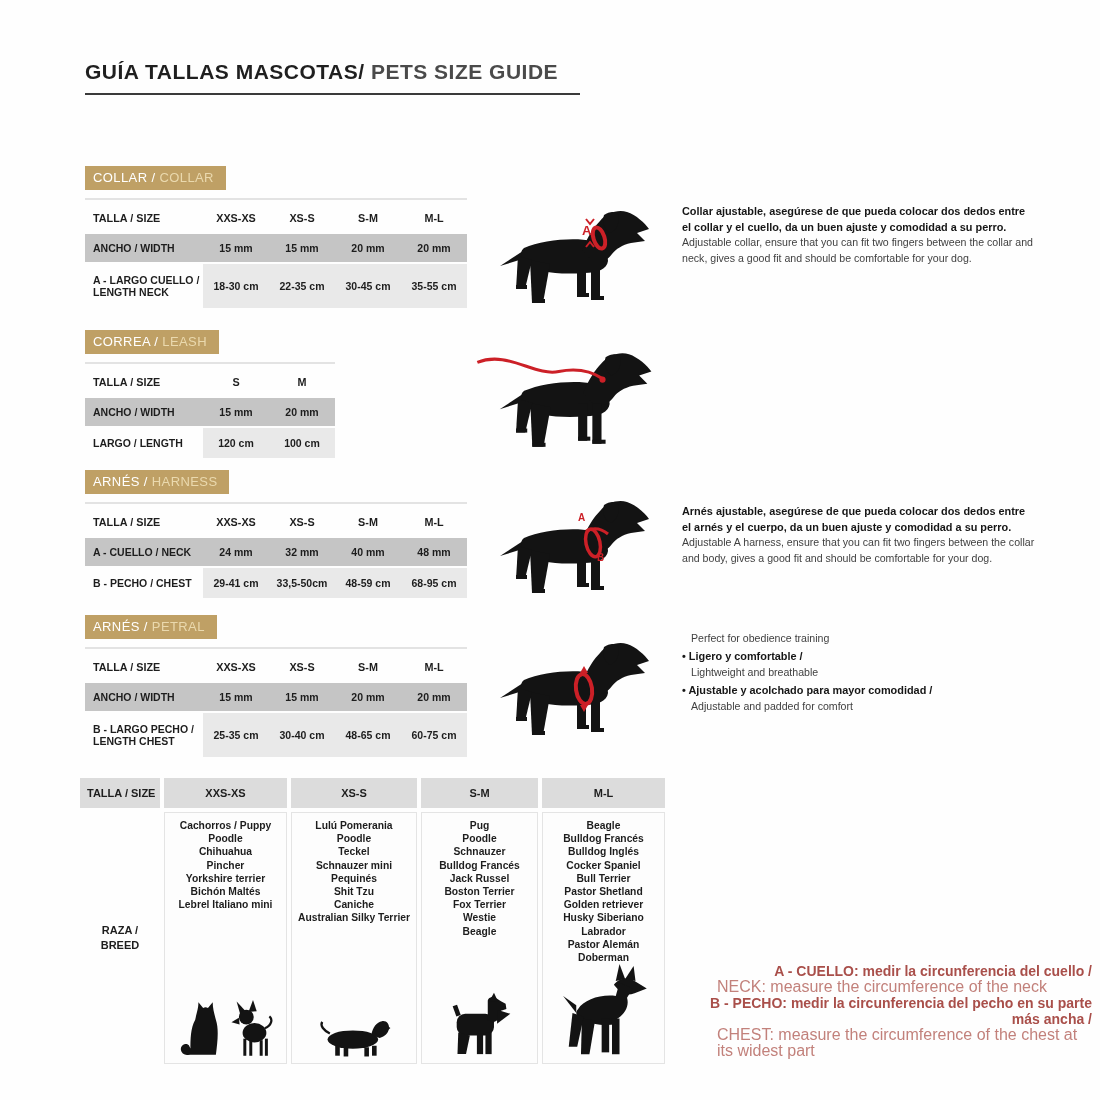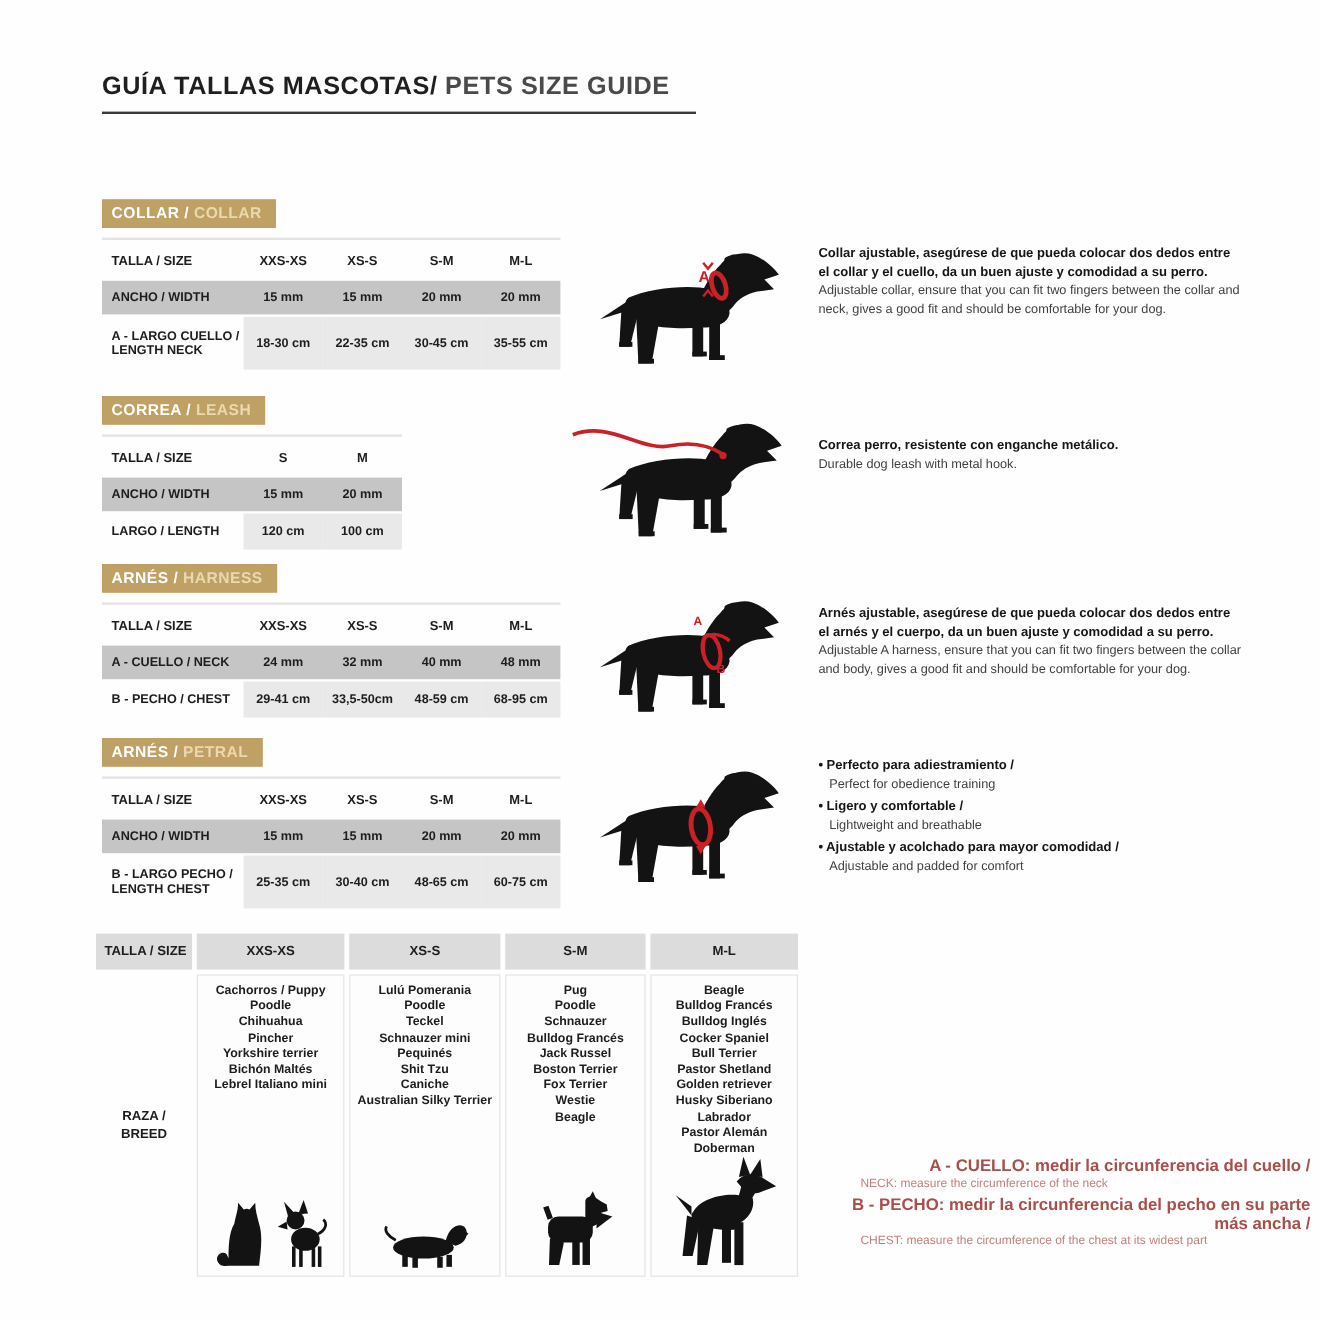--- a/index.html
+++ b/index.html
@@ -12,21 +12,21 @@
   
   .title{left:85px; top:60px; font-size:21px; font-weight:bold; letter-spacing:.5px;
          border-bottom:2px solid #3a3a3a; padding:0 22px 9px 0; display:inline-block;text-align:center;}
   .title .t-es{color:#1f1f1f;}
   .title .t-en{color:#4a4a4a;}
   .subtitle{left:85px; top:124px; font-size:15px; font-weight:bold; letter-spacing:.4px;}
   .subtitle .s-es{color:#b29959;}
   .subtitle .s-en{color:#cdbf94;}
 
   
-  .badge{background:#bfa065; padding:4px 12px 5px 8px; font-size:13px; font-weight:bold;
+  .badge{background:#bfa065; padding:4px 12px 5px 8px; font-size:13px; font-weight:normal;
          letter-spacing:.4px; display:inline-block;}
   .badge .b-es{color:#ffffff;}
   .badge .b-en{color:#ead9ae;}
 
   
   .sg-table{display:flex; flex-direction:column; gap:2px; border-top:2px solid #e3e3e3; padding-top:3px;}
   .sg-row{display:flex; align-items:center;}
   .sg-row .c0{width:118px; padding-left:8px; box-sizing:border-box; text-align:left;}
   .sg-row .c{width:66px; text-align:center;}
   .sg-head{height:29px; font-weight:bold; font-size:10.8px;}
@@ -54,21 +54,21 @@
   .breed-col{border:1px solid #e4e4e4; background:#fdfdfd; box-sizing:border-box;
              display:flex; flex-direction:column; align-items:center;}
   .rowlabel{display:flex; align-items:center; justify-content:center; text-align:center;
             font-weight:bold; font-size:11px; white-space:pre-line; line-height:15px;}
   .breed-list{padding-top:6px; text-align:center; font-weight:bold; font-size:10.3px; line-height:13.2px;}
   .sil-row{margin-top:auto; display:flex; align-items:flex-end; gap:4px; padding-bottom:5px;}
 
   
   .notes{left:700px; top:963px; width:392px;}
   .note-es{color:#a94f4a; font-weight:bold; font-size:14px; line-height:16px;text-align:right;}
-  .note-en{color:#c2817b; font-size:10px; line-height:16px; padding-left:17px;}
+  .note-en{color:#c2817b; font-size:16px; line-height:16px; padding-left:17px;}
 
   svg{display:block;}
 </style>
 </head>
 <body>
 
 <div class="page">
 
   <svg width="0" height="0" aria-hidden="true">
     <defs>
@@ -152,24 +152,20 @@
       <div class="c">100 cm</div>
     </div>
   </div>
   <svg class="abs" style="left:474px; top:342px;" width="196" height="115" viewBox="0 0 190 113">
     <g transform="translate(20,0)">
         <use href="#dogbase"></use>
       </g>
     <path d="M2,20 C32,8 58,34 82,29 C102,25 116,30 125,36" fill="none" stroke="#cc2027" stroke-width="3"></path>
     <circle cx="125" cy="37" r="3" fill="#cc2027"></circle>
   </svg>
-  <div class="abs desc" style="left:682px; top:364px;">
-    <div class="desc-es">Correa perro, resistente con enganche metálico.</div>
-    <div class="desc-en">Durable dog leash with metal hook.</div>
-  </div>
 
   <div class="abs badge" style="left:85px; top:470px;">
     <span class="b-es">ARNÉS / </span><span class="b-en">HARNESS</span>
   </div>
   <div class="abs sg-table" style="left:85px; top:502px; width:382px;">
     <div class="sg-row sg-head">
       <div class="c0">TALLA / SIZE</div>
       <div class="c">XXS-XS</div>
       <div class="c">XS-S</div>
       <div class="c">S-M</div>
@@ -230,21 +226,20 @@
     </div>
   </div>
   <svg class="abs" style="left:492px; top:632px;" width="178" height="112" viewBox="0 0 170 112">
     <use href="#dogbase"></use>
     <ellipse cx="88" cy="57" rx="8" ry="15" fill="none" stroke="#cc2027" stroke-width="4" transform="rotate(-8 88 57)"></ellipse>
     <path d="M88,34 l-4,7 h8 Z" fill="#cc2027"></path>
     <path d="M88,80 l-4,-7 h8 Z" fill="#cc2027"></path>
   </svg>
   <div class="abs desc" style="left:682px; top:630px;">
     <div class="bullet">
-      <div class="bullet-es">• Perfecto para adiestramiento /</div>
       <div class="bullet-en">Perfect for obedience training</div>
     </div>
     <div class="bullet">
       <div class="bullet-es">• Ligero y comfortable /</div>
       <div class="bullet-en">Lightweight and breathable</div>
     </div>
     <div class="bullet">
       <div class="bullet-es">• Ajustable y acolchado para mayor comodidad /</div>
       <div class="bullet-en">Adjustable and padded for comfort</div>
     </div>

